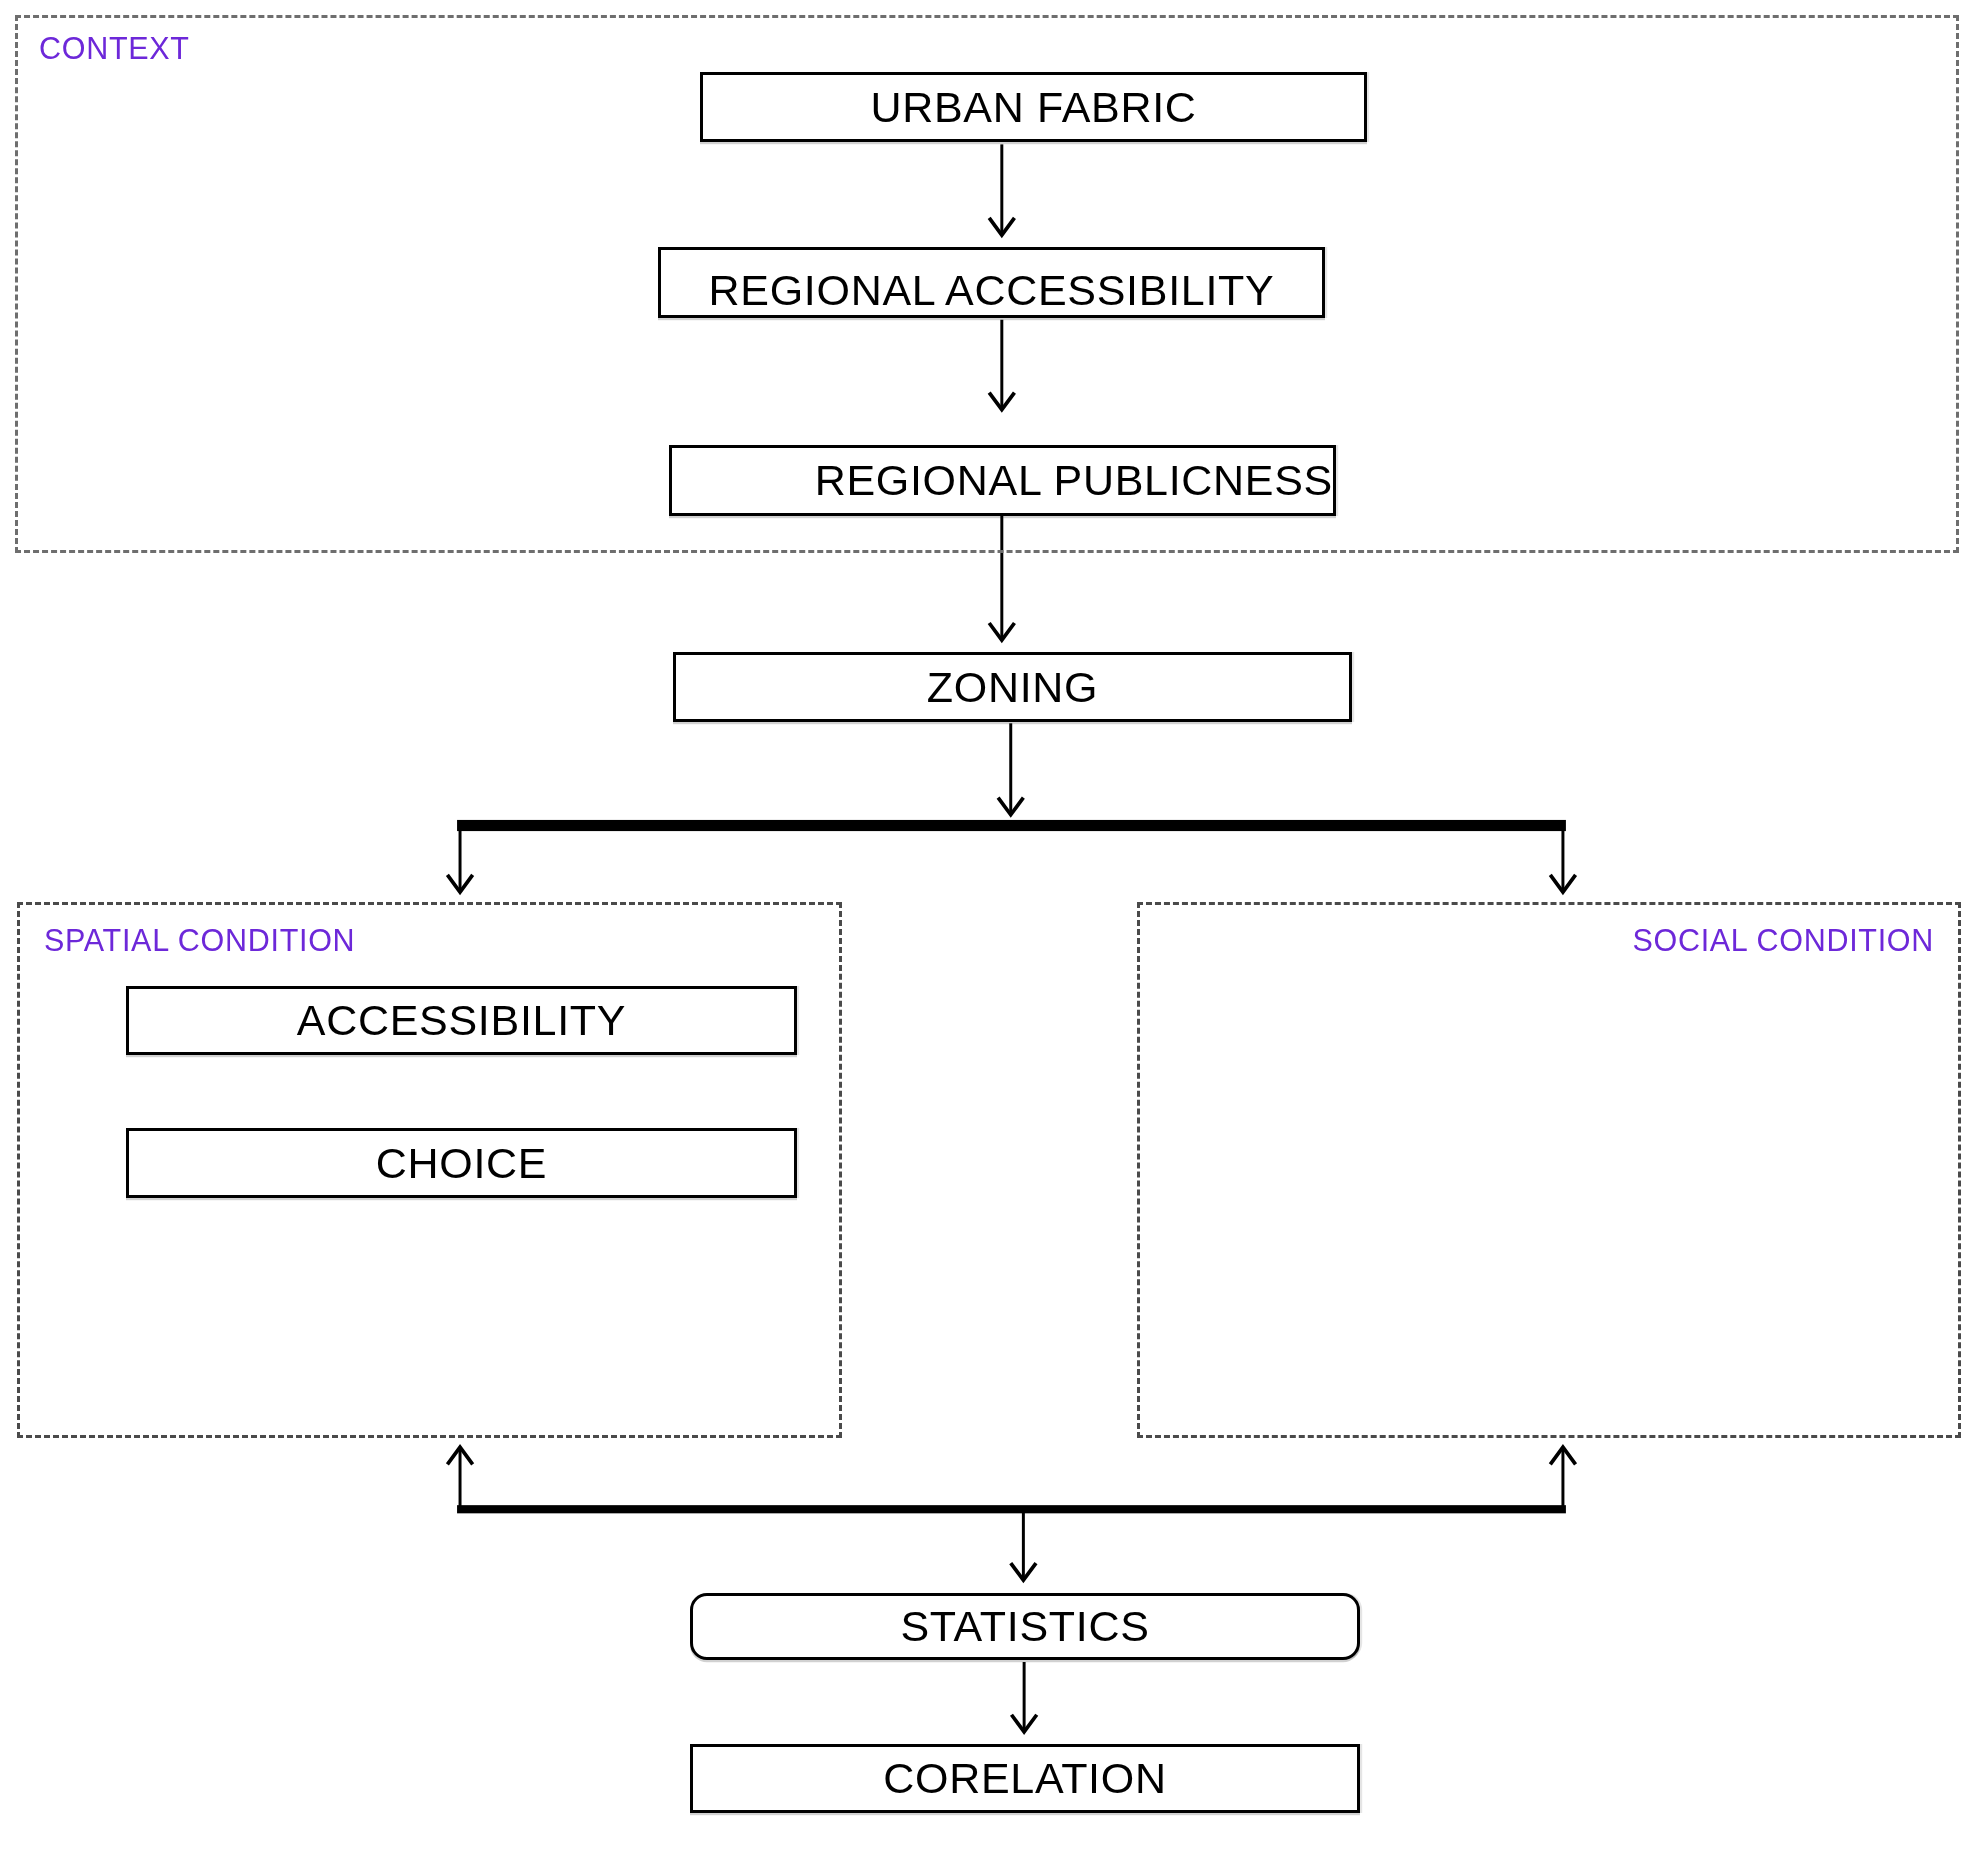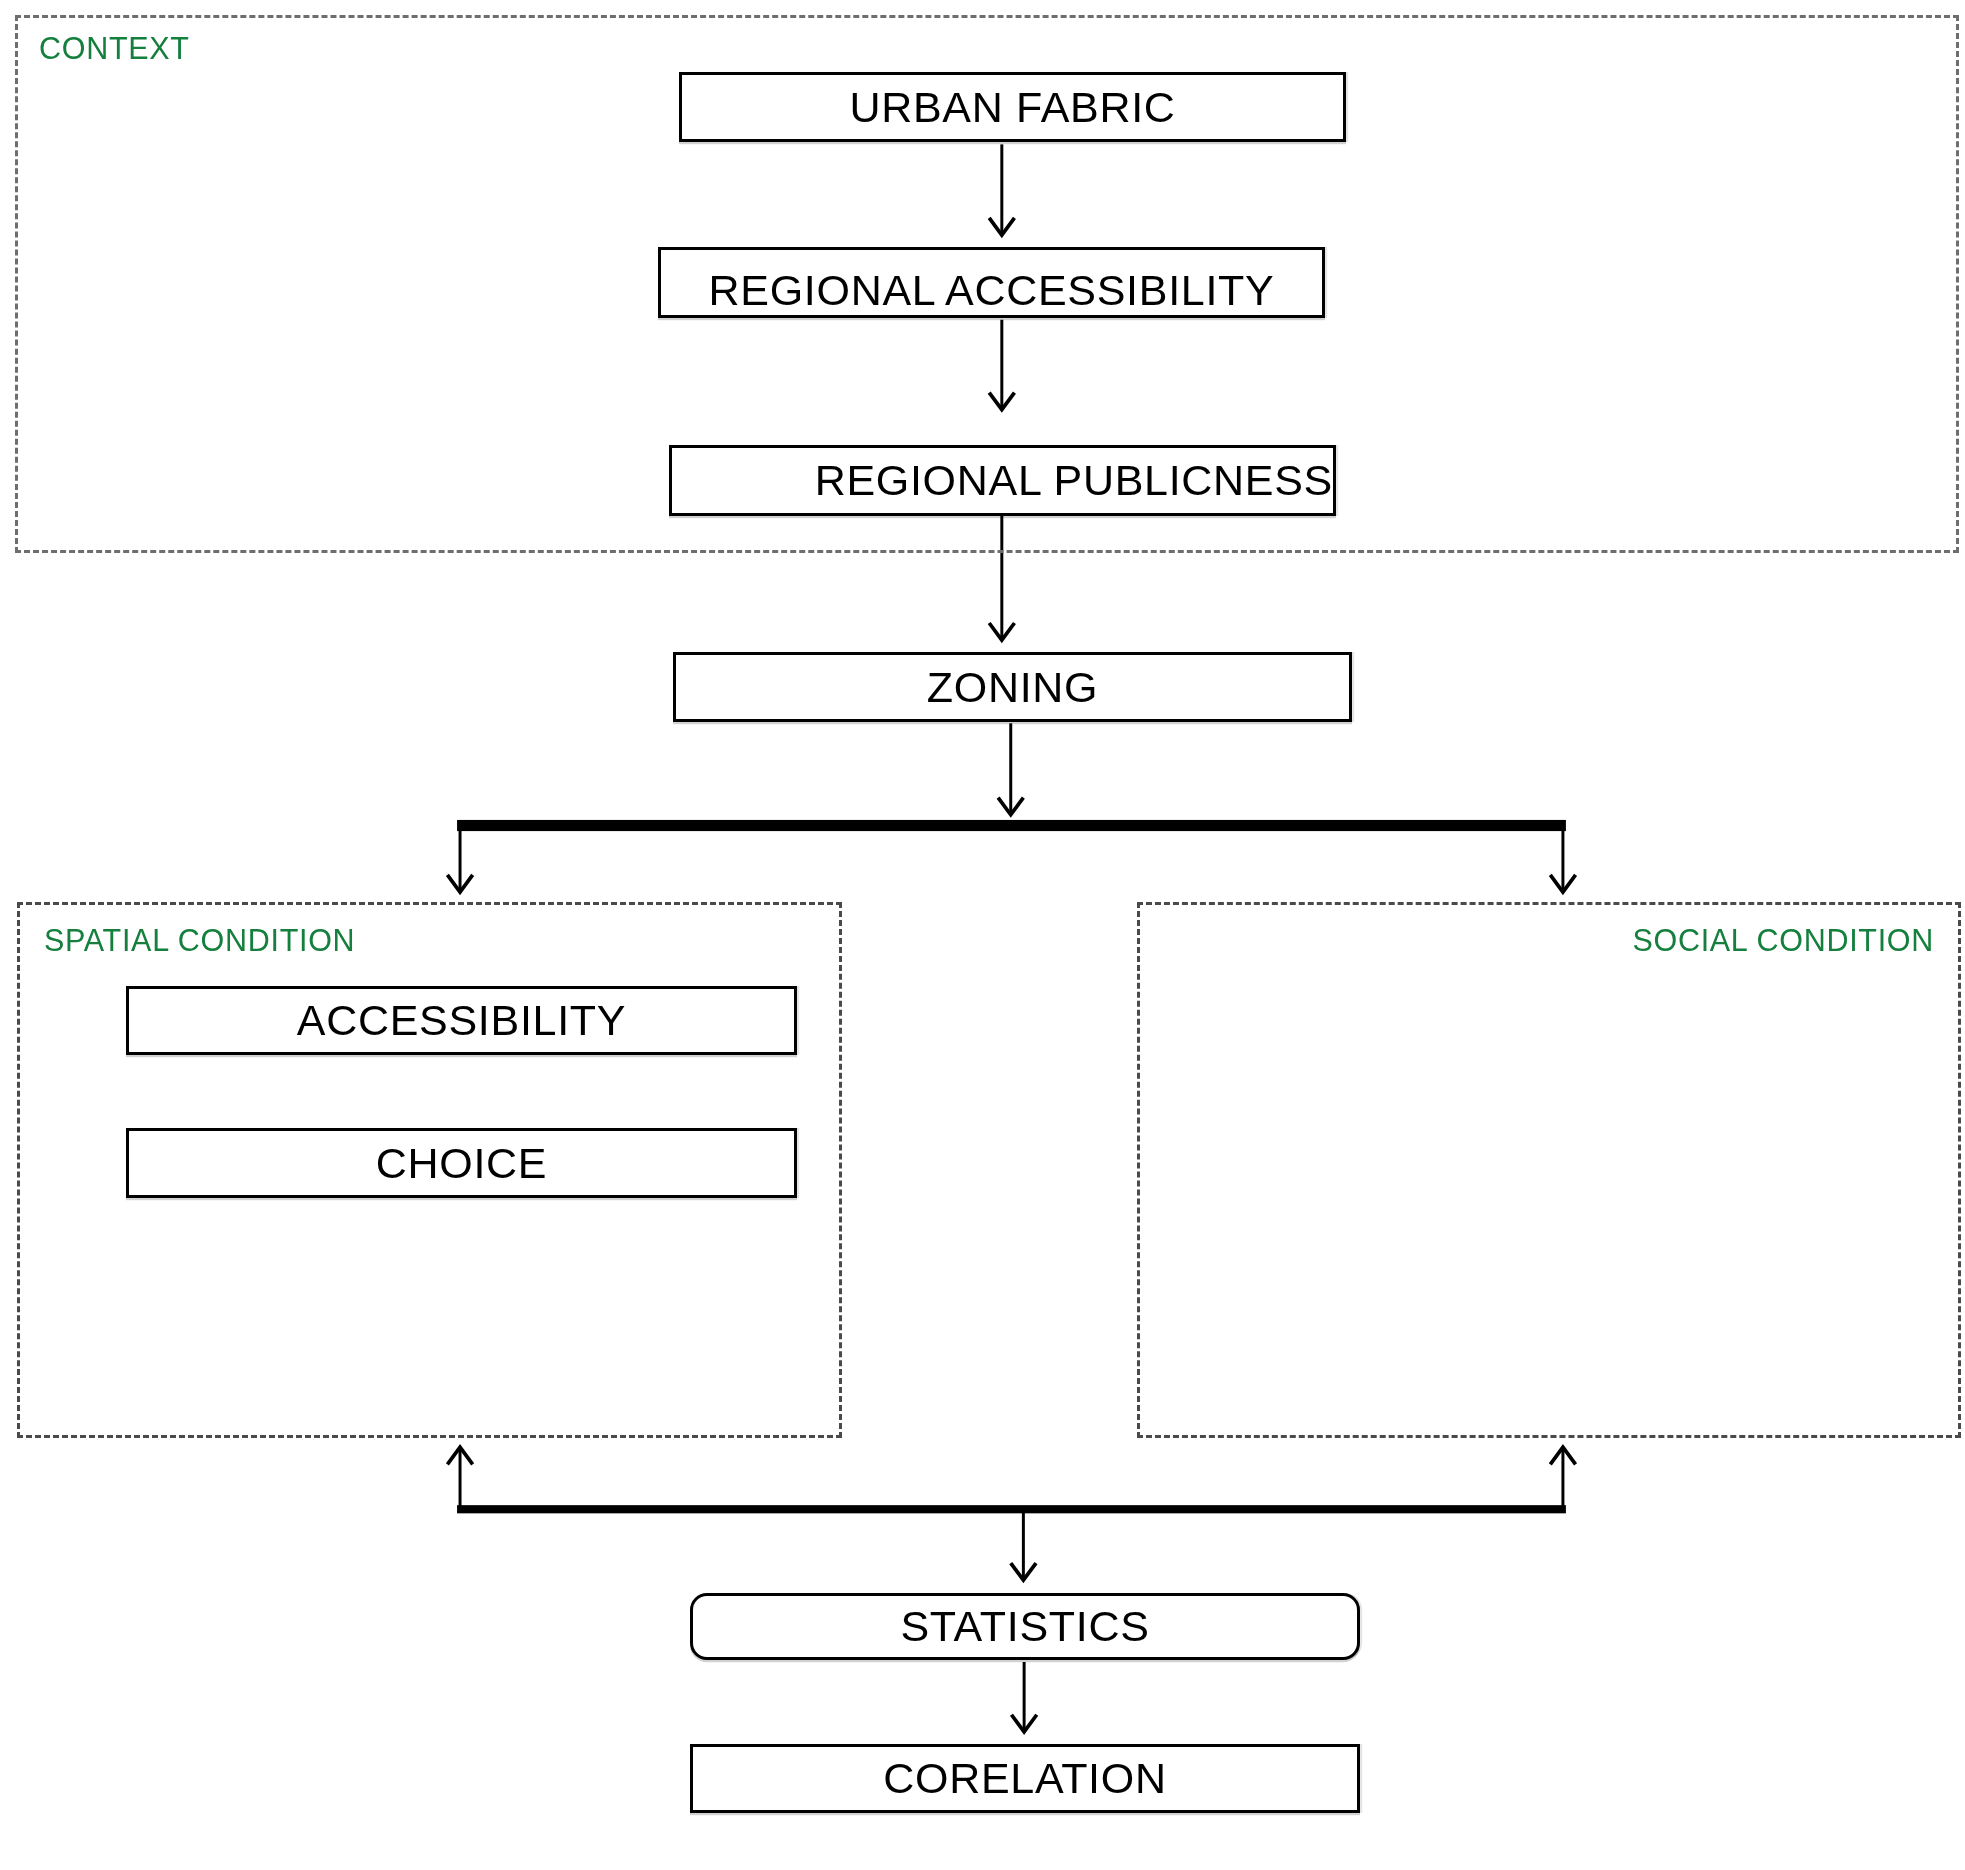--- a/index.html
+++ b/index.html
@@ -30,21 +30,21 @@
   .group.ctx {
     border: 3px dashed #6e6e6e;
   }
   .group.cond {
     border: 3px dashed #4a4a4a;
   }
   .group-label {
     position: absolute;
     font-size: 30.5px;
     letter-spacing: 0.7px;
-    color: #15803d;
+    color: #6d28d9;
     white-space: nowrap;
   }
   .node {
     position: absolute;
     border: 3.7px solid #000000;
     background: #ffffff;
     display: flex;
     align-items: center;
     justify-content: center;
     font-size: 43px;
@@ -87,21 +87,21 @@
   </div>
 
   <div class="group cond" style="left:17px; top:902px; width:819px; height:530px;">
     <span class="group-label" style="left:24px; top:18px;text-align:center;">SPATIAL CONDITION</span>
   </div>
 
   <div class="group cond" style="left:1137px; top:902px; width:818px; height:530px;">
     <span class="group-label" style="right:24px; top:18px;">SOCIAL CONDITION</span>
   </div>
 
-  <div class="node" style="left:679px; top:72px; width:661px; height:64px;text-align:right;">
+  <div class="node" style="left:700px; top:72px; width:661px; height:64px;text-align:right;">
     <span>URBAN FABRIC</span>
   </div>
 
   <div class="node" style="left:658px; top:247px; width:661px; height:65px;align-items:flex-end;">
     <span>REGIONAL ACCESSIBILITY</span>
   </div>
 
   <div class="node" style="left:669px; top:445px; width:661px; height:65px;justify-content:flex-end;">
     <span>REGIONAL PUBLICNESS</span>
   </div>

